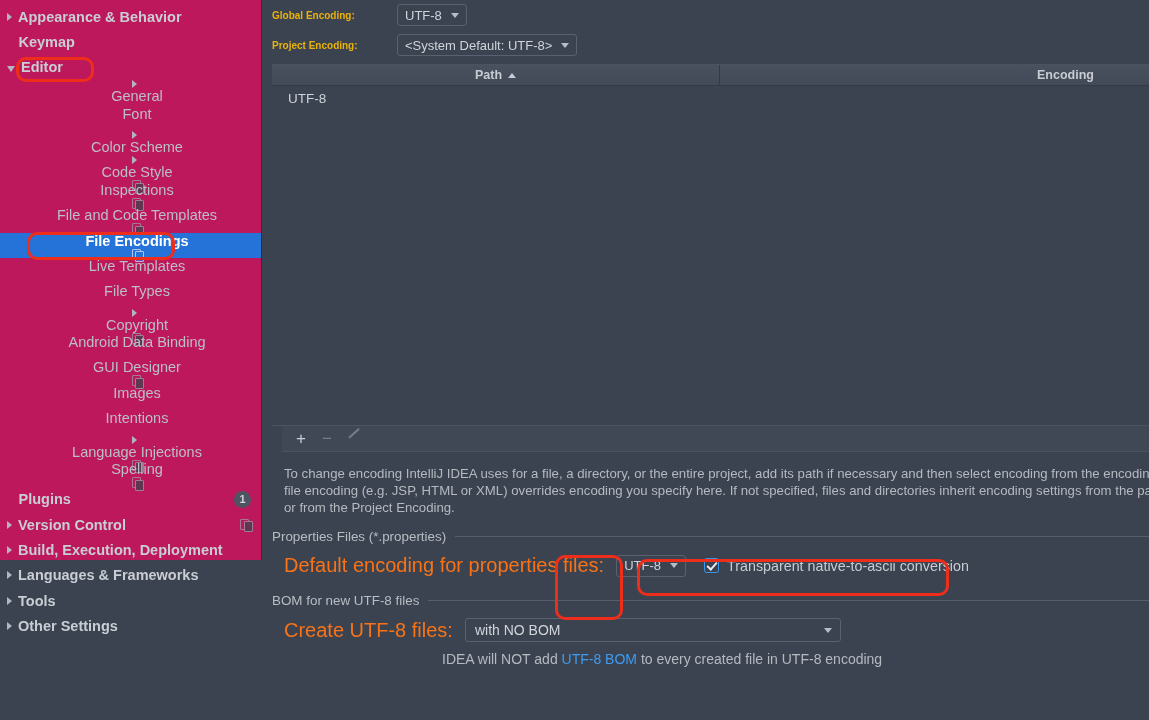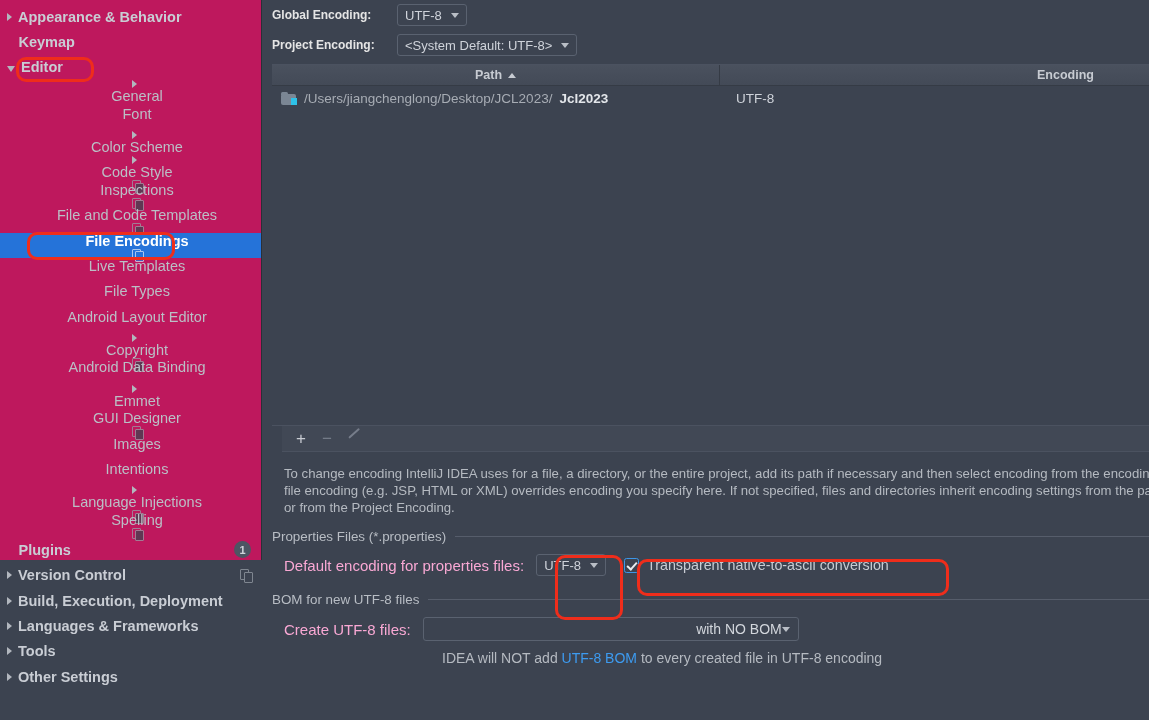--- a/index.html
+++ b/index.html
@@ -105,22 +105,22 @@
     position: relative;
     padding: 0;
   }
   .row-enc {
     display: flex;
     align-items: center;
     height: 30px;
     padding-left: 10px;
   }
   .field-label {
-    color: #e5e5e5;
-    font-size: 12px;
+    color: #eab308;
+    font-size: 10px;
     font-weight: bold;
     width: 125px;
     flex: 0 0 auto;
   }
   .combo {
     height: 22px;
     border: 1px solid #5a6270;
     border-radius: 3px;
     background: #3c4350;
     color: #cfd3da;
@@ -262,22 +262,22 @@
     background: #565d6b;
   }
   .group-row {
     display: flex;
     align-items: center;
     margin-top: 10px;
     padding-left: 12px;
     gap: 12px;
   }
   .inline-label {
-    color: #f9a8d4;
-    font-size: 15px;
+    color: #f97316;
+    font-size: 20px;
   }
   .checkbox-wrap {
     display: inline-flex;
     align-items: center;
     gap: 8px;
     color: #c8ccd3;
     font-size: 14.3px;
     white-space: nowrap;
   }
   .checkbox {
@@ -300,21 +300,21 @@
   .wide-combo {
     width: 376px;
     height: 24px;
     border: 1px solid #5a6270;
     border-radius: 3px;
     background: #3c4350;
     color: #d2d6dc;
     font-size: 14px;
     display: flex;
     align-items: center;
-    justify-content: flex-end;
+    justify-content: space-between;
     padding: 0 8px 0 9px;
   }
   .hint {
     margin-top: 9px;
     padding-left: 170px;
     color: #b5bac1;
     font-size: 14px;
   }
   .hint .link { color: #3d9bf0; }
 </style>
@@ -382,38 +382,28 @@
         <span class="arrow none"></span>
         <span class="label">Live Templates</span>
         <span class="spacer"></span>
       </div>
       <div class="tree-item indent1">
         <span class="arrow none"></span>
         <span class="label">File Types</span>
         <span class="spacer"></span>
       </div>
       <div class="tree-item indent1">
-        <span class="arrow none"></span>
-        <span class="label">Android Layout Editor</span>
-        <span class="spacer"></span>
-      </div>
-      <div class="tree-item indent1">
         <span class="arrow "></span>
         <span class="label">Copyright</span>
         <span class="spacer"></span>
         <span class="copy-icon"></span>
       </div>
       <div class="tree-item indent1">
         <span class="arrow none"></span>
         <span class="label">Android Data Binding</span>
-        <span class="spacer"></span>
-      </div>
-      <div class="tree-item indent1">
-        <span class="arrow "></span>
-        <span class="label">Emmet</span>
         <span class="spacer"></span>
       </div>
       <div class="tree-item indent1">
         <span class="arrow none"></span>
         <span class="label">GUI Designer</span>
         <span class="spacer"></span>
         <span class="copy-icon"></span>
       </div>
       <div class="tree-item indent1">
         <span class="arrow none"></span>
@@ -494,29 +484,20 @@
         <div class="th path">
           <span>Path</span>
           <span class="sort-asc"></span>
         </div>
         <div class="th encoding">
           <span>Encoding</span>
         </div>
       </div>
       <div class="table-body" id="table-body">
           <div class="trow">
-            <div class="td-path">
-              <span class="folder-icon">
-                <span class="tab"></span>
-                <span class="body"></span>
-                <span class="badge"></span>
-              </span>
-              <span>/Users/jiangchenglong/Desktop/JCL2023/</span>
-              <span class="name">Jcl2023</span>
-            </div>
             <div class="td-enc">UTF-8</div>
           </div>
         </div>
       <div class="toolbar">
         <span class="tb-btn">+</span>
         <span class="tb-btn disabled">−</span>
         <span class="pencil"></span>
       </div>
     </div>
 

